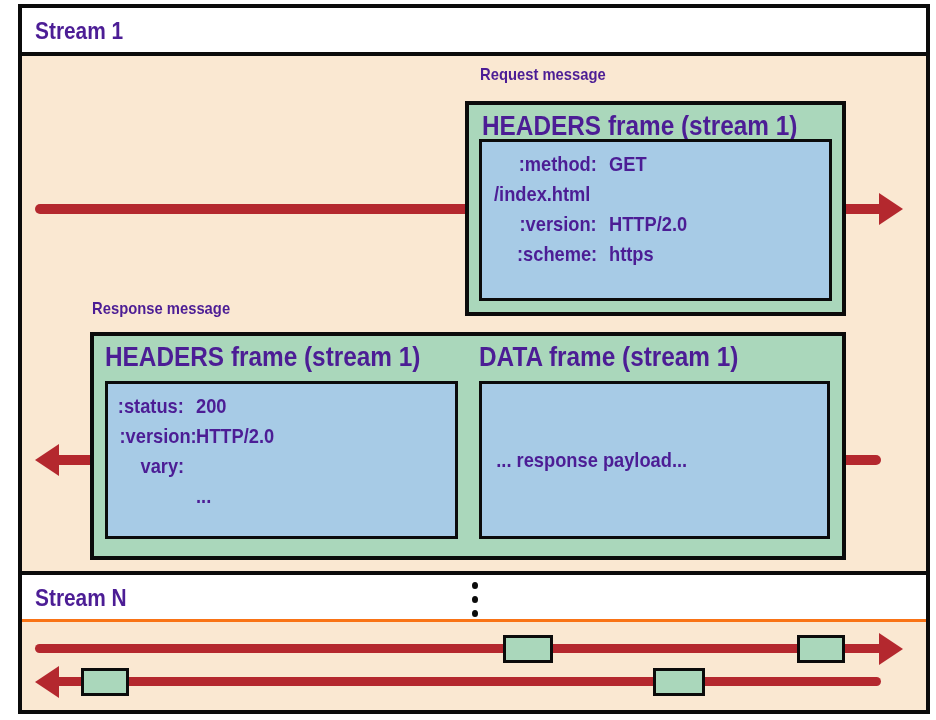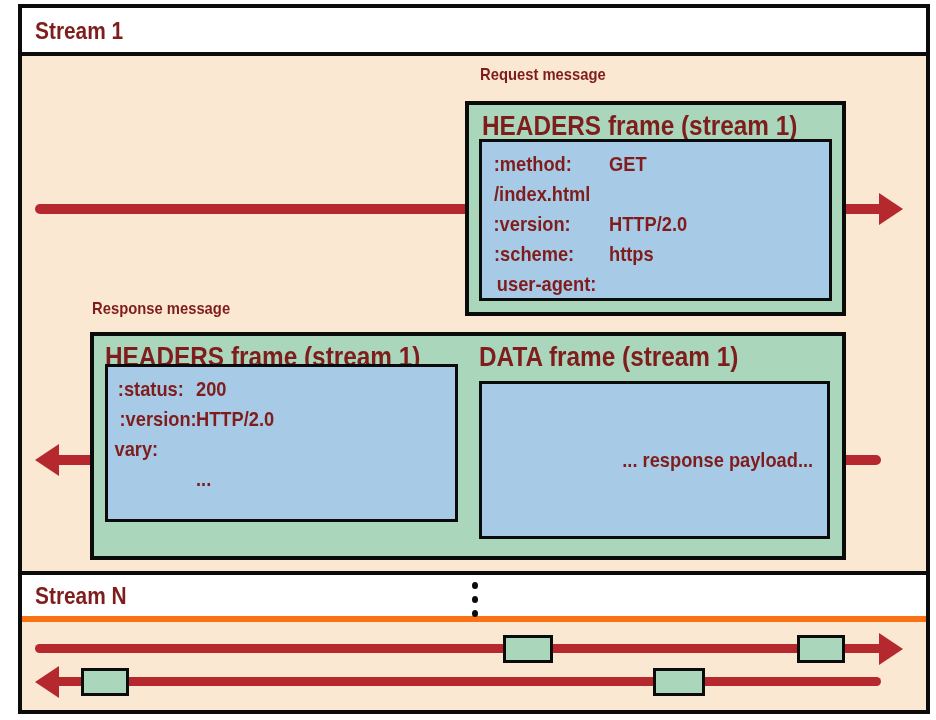--- a/index.html
+++ b/index.html
@@ -1,28 +1,28 @@
 <!DOCTYPE html>
 <html><head>
 <meta charset="utf-8">
 <style>
   html,body { margin:0; padding:0; }
   .canvas {
     position:relative; width:936px; height:720px; background:#ffffff;
-    font-family:"Liberation Sans", sans-serif; font-weight:bold; color:#7f1d1d;
+    font-family:"Liberation Sans", sans-serif; font-weight:bold; color:#4c1d95;
     overflow:hidden;
   }
   .outer {
     position:absolute; left:18px; top:4px; width:912px; height:710px;
     box-sizing:border-box; border:4px solid #0b0b0b; background:#fae8d2;
     display:flex; flex-direction:column;
   }
   .bar { background:#ffffff; box-sizing:border-box; position:relative; }
   .bar1 { height:48px; border-bottom:4px solid #0b0b0b; }
-  .barN { height:51px; border-top:4px solid #0b0b0b; border-bottom:6px solid #f97316; }
+  .barN { height:51px; border-top:4px solid #0b0b0b; border-bottom:3px solid #f97316; }
   .bar-label { position:absolute; left:13px; top:50%; transform:translateY(-50%); font-size:24px; }
   .bar-label .ct { vertical-align:middle; }
   .peach1 { height:515px; position:relative; background:#fae8d2; }
   .peach2 { flex:1; position:relative; background:#fae8d2; }
 
   
   .ct { display:inline-block; transform:scaleX(0.87); transform-origin:0 50%; white-space:nowrap; }
   .k .ct { transform-origin:100% 50%; }
   .centered .ct { transform-origin:50% 50%; }
 
@@ -33,25 +33,25 @@
   .head { position:absolute; width:0; height:0; z-index:1; }
   .head-r { border-top:16px solid transparent; border-bottom:16px solid transparent; border-left:24px solid #b4282e; }
   .head-l { border-top:16px solid transparent; border-bottom:16px solid transparent; border-right:24px solid #b4282e; }
 
   
   .msg-label { position:absolute; font-size:17px; z-index:2; }
   .gbox { position:absolute; box-sizing:border-box; background:#aad7bb; border:4px solid #0b0b0b; z-index:2; }
   .frame-title { position:absolute; font-size:28px; }
   .bbox { position:absolute; box-sizing:border-box; background:#a7cbe6; border:3px solid #0b0b0b; }
   .kv { display:flex; align-items:center; height:30px; font-size:21px; }
-  .kv .k { flex:none; }
+  .kv .k { flex:none; text-align:right; }
   .kv .v { margin-left:12px; }
   .req-kv .k { width:115px; }
   .resp-kv .k { width:76px; }
-  .payload-box { display:flex; align-items:center; justify-content:flex-end; font-size:21px; }
+  .payload-box { display:flex; align-items:center; justify-content:flex-start; font-size:21px; }
 
   
   .marker { position:absolute; box-sizing:border-box; background:#aad7bb; border:3px solid #0b0b0b; z-index:2; }
 
   
   .vdots { position:absolute; left:450px; top:4px; display:flex; flex-direction:column; align-items:center; }
   .vdots .dot { width:6px; height:7px; border-radius:50%; background:#0b0b0b; margin:3px 0 4px 0; }
 </style>
 </head>
 <body>
@@ -84,30 +84,29 @@
             </div>
           <div class="kv req-kv">
               <span class="k"><span class="ct">:version:</span></span>
               <span class="v"><span class="ct">HTTP/2.0</span></span>
             </div>
           <div class="kv req-kv">
               <span class="k"><span class="ct">:scheme:</span></span>
               <span class="v"><span class="ct">https</span></span>
             </div>
           <div class="kv req-kv">
-              <span class="k"><span class="ct">user-agent:</span></span>
             </div>
         </div>
       </div>
 
       <div class="msg-label" style="left:70px; top:243px;"><span class="ct">Response message</span></div>
       <div class="gbox" style="left:68px; top:276px; width:756px; height:228px;">
         <div class="frame-title" style="left:11px; top:5px;"><span class="ct">HEADERS frame (stream 1)</span></div>
         <div class="frame-title" style="left:385px; top:5px;"><span class="ct">DATA frame (stream 1)</span></div>
-        <div class="bbox" style="left:11px; top:28px; width:353px; height:158px; padding-top:7px;">
+        <div class="bbox" style="left:11px; top:45px; width:353px; height:158px; padding-top:7px;">
           <div class="kv resp-kv">
               <span class="k"><span class="ct">:status:</span></span>
               <span class="v"><span class="ct">200</span></span>
             </div>
           <div class="kv resp-kv">
               <span class="k"><span class="ct">:version:</span></span>
               <span class="v"><span class="ct">HTTP/2.0</span></span>
             </div>
           <div class="kv resp-kv">
               <span class="k"><span class="ct">vary:</span></span>

